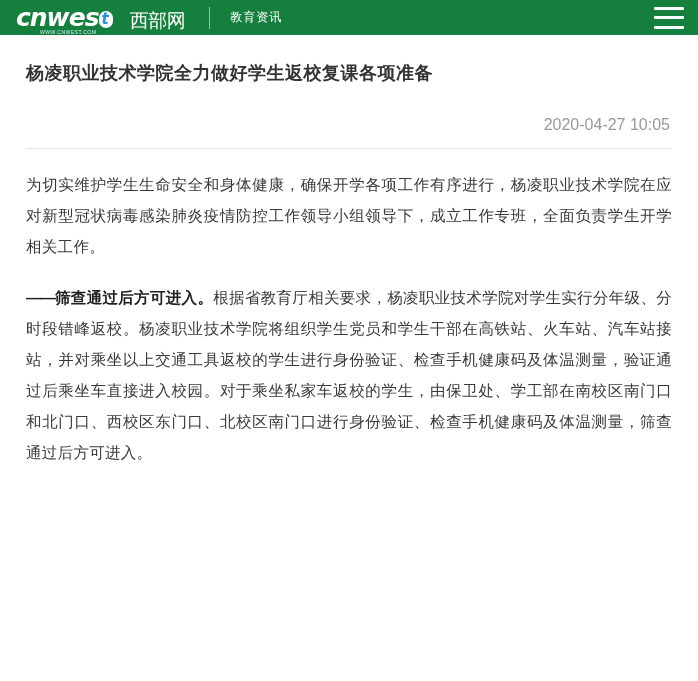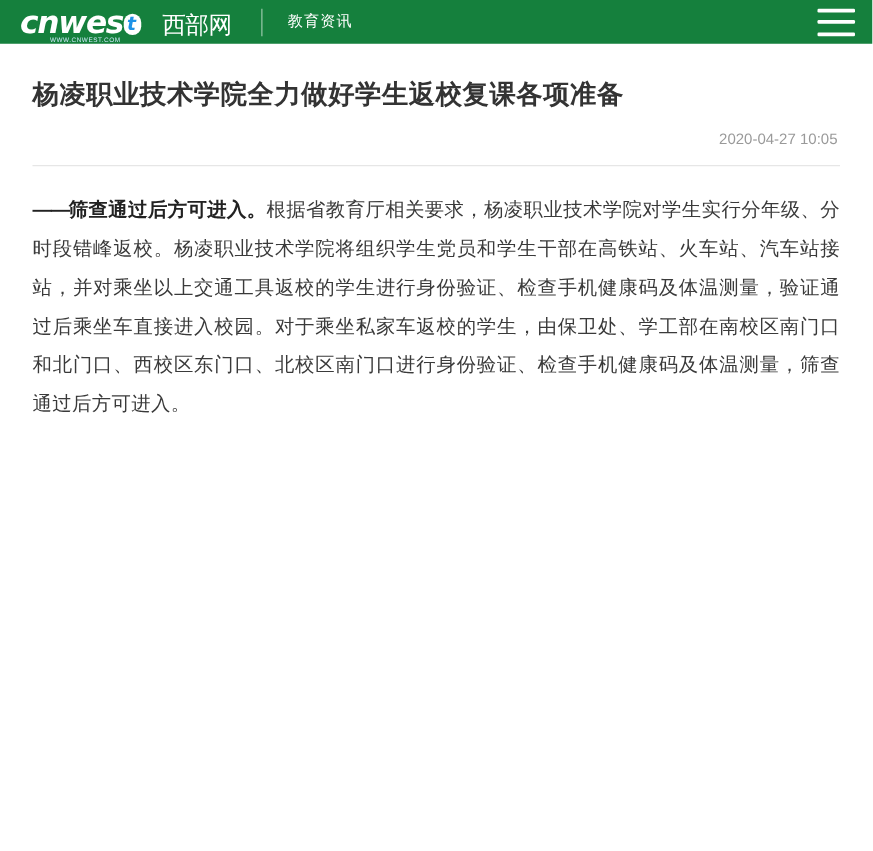--- a/index.html
+++ b/index.html
@@ -95,32 +95,32 @@
     height: 3px;
     background: #ffffff;
     border-radius: 1px;
   }
 
   
   .article {
     padding: 0 26px;
   }
   .title {
-    font-size: 21px;
+    font-size: 18px;
     font-weight: bold;
     color: #333333;
     margin: 26px 0 0 0;
     line-height: 1.4;
     letter-spacing: 0.5px;
   }
   .meta {
     text-align: right;
     color: #999999;
-    font-size: 12px;
-    margin-top: 14px;
+    font-size: 16px;
+    margin-top: 30px;
     padding-right: 2px;
   }
   .rule {
     height: 1px;
     background: #e6e6e6;
     margin-top: 14px;
   }
   .body {
     margin-top: 6px;
   }
@@ -160,16 +160,19 @@
   </div>
 </div>
 
 <div class="article">
   <h1 class="title">杨凌职业技术学院全力做好学生返校复课各项准备</h1>
   <div class="meta">2020-04-27 10:05</div>
   <div class="rule"></div>
 
   <div class="body">
     <p class="para">
+      <span>为切实维护学生生命安全和身体健康，确保开学各项工作有序进行，杨凌职业技术学院在应对新型冠状病毒感染肺炎疫情防控工作领导小组领导下，成立工作专班，全面负责学生开学相关工作。</span>
+    </p>
+    <p class="para">
       <b class="dash">——</b><b>筛查通过后方可进入。</b><span>根据省教育厅相关要求，杨凌职业技术学院对学生实行分年级、分时段错峰返校。杨凌职业技术学院将组织学生党员和学生干部在高铁站、火车站、汽车站接站，并对乘坐以上交通工具返校的学生进行身份验证、检查手机健康码及体温测量，验证通过后乘坐车直接进入校园。对于乘坐私家车返校的学生，由保卫处、学工部在南校区南门口和北门口、西校区东门口、北校区南门口进行身份验证、检查手机健康码及体温测量，筛查通过后方可进入。</span>
     </p>
   </div>
 </div>
 
 </body></html>

